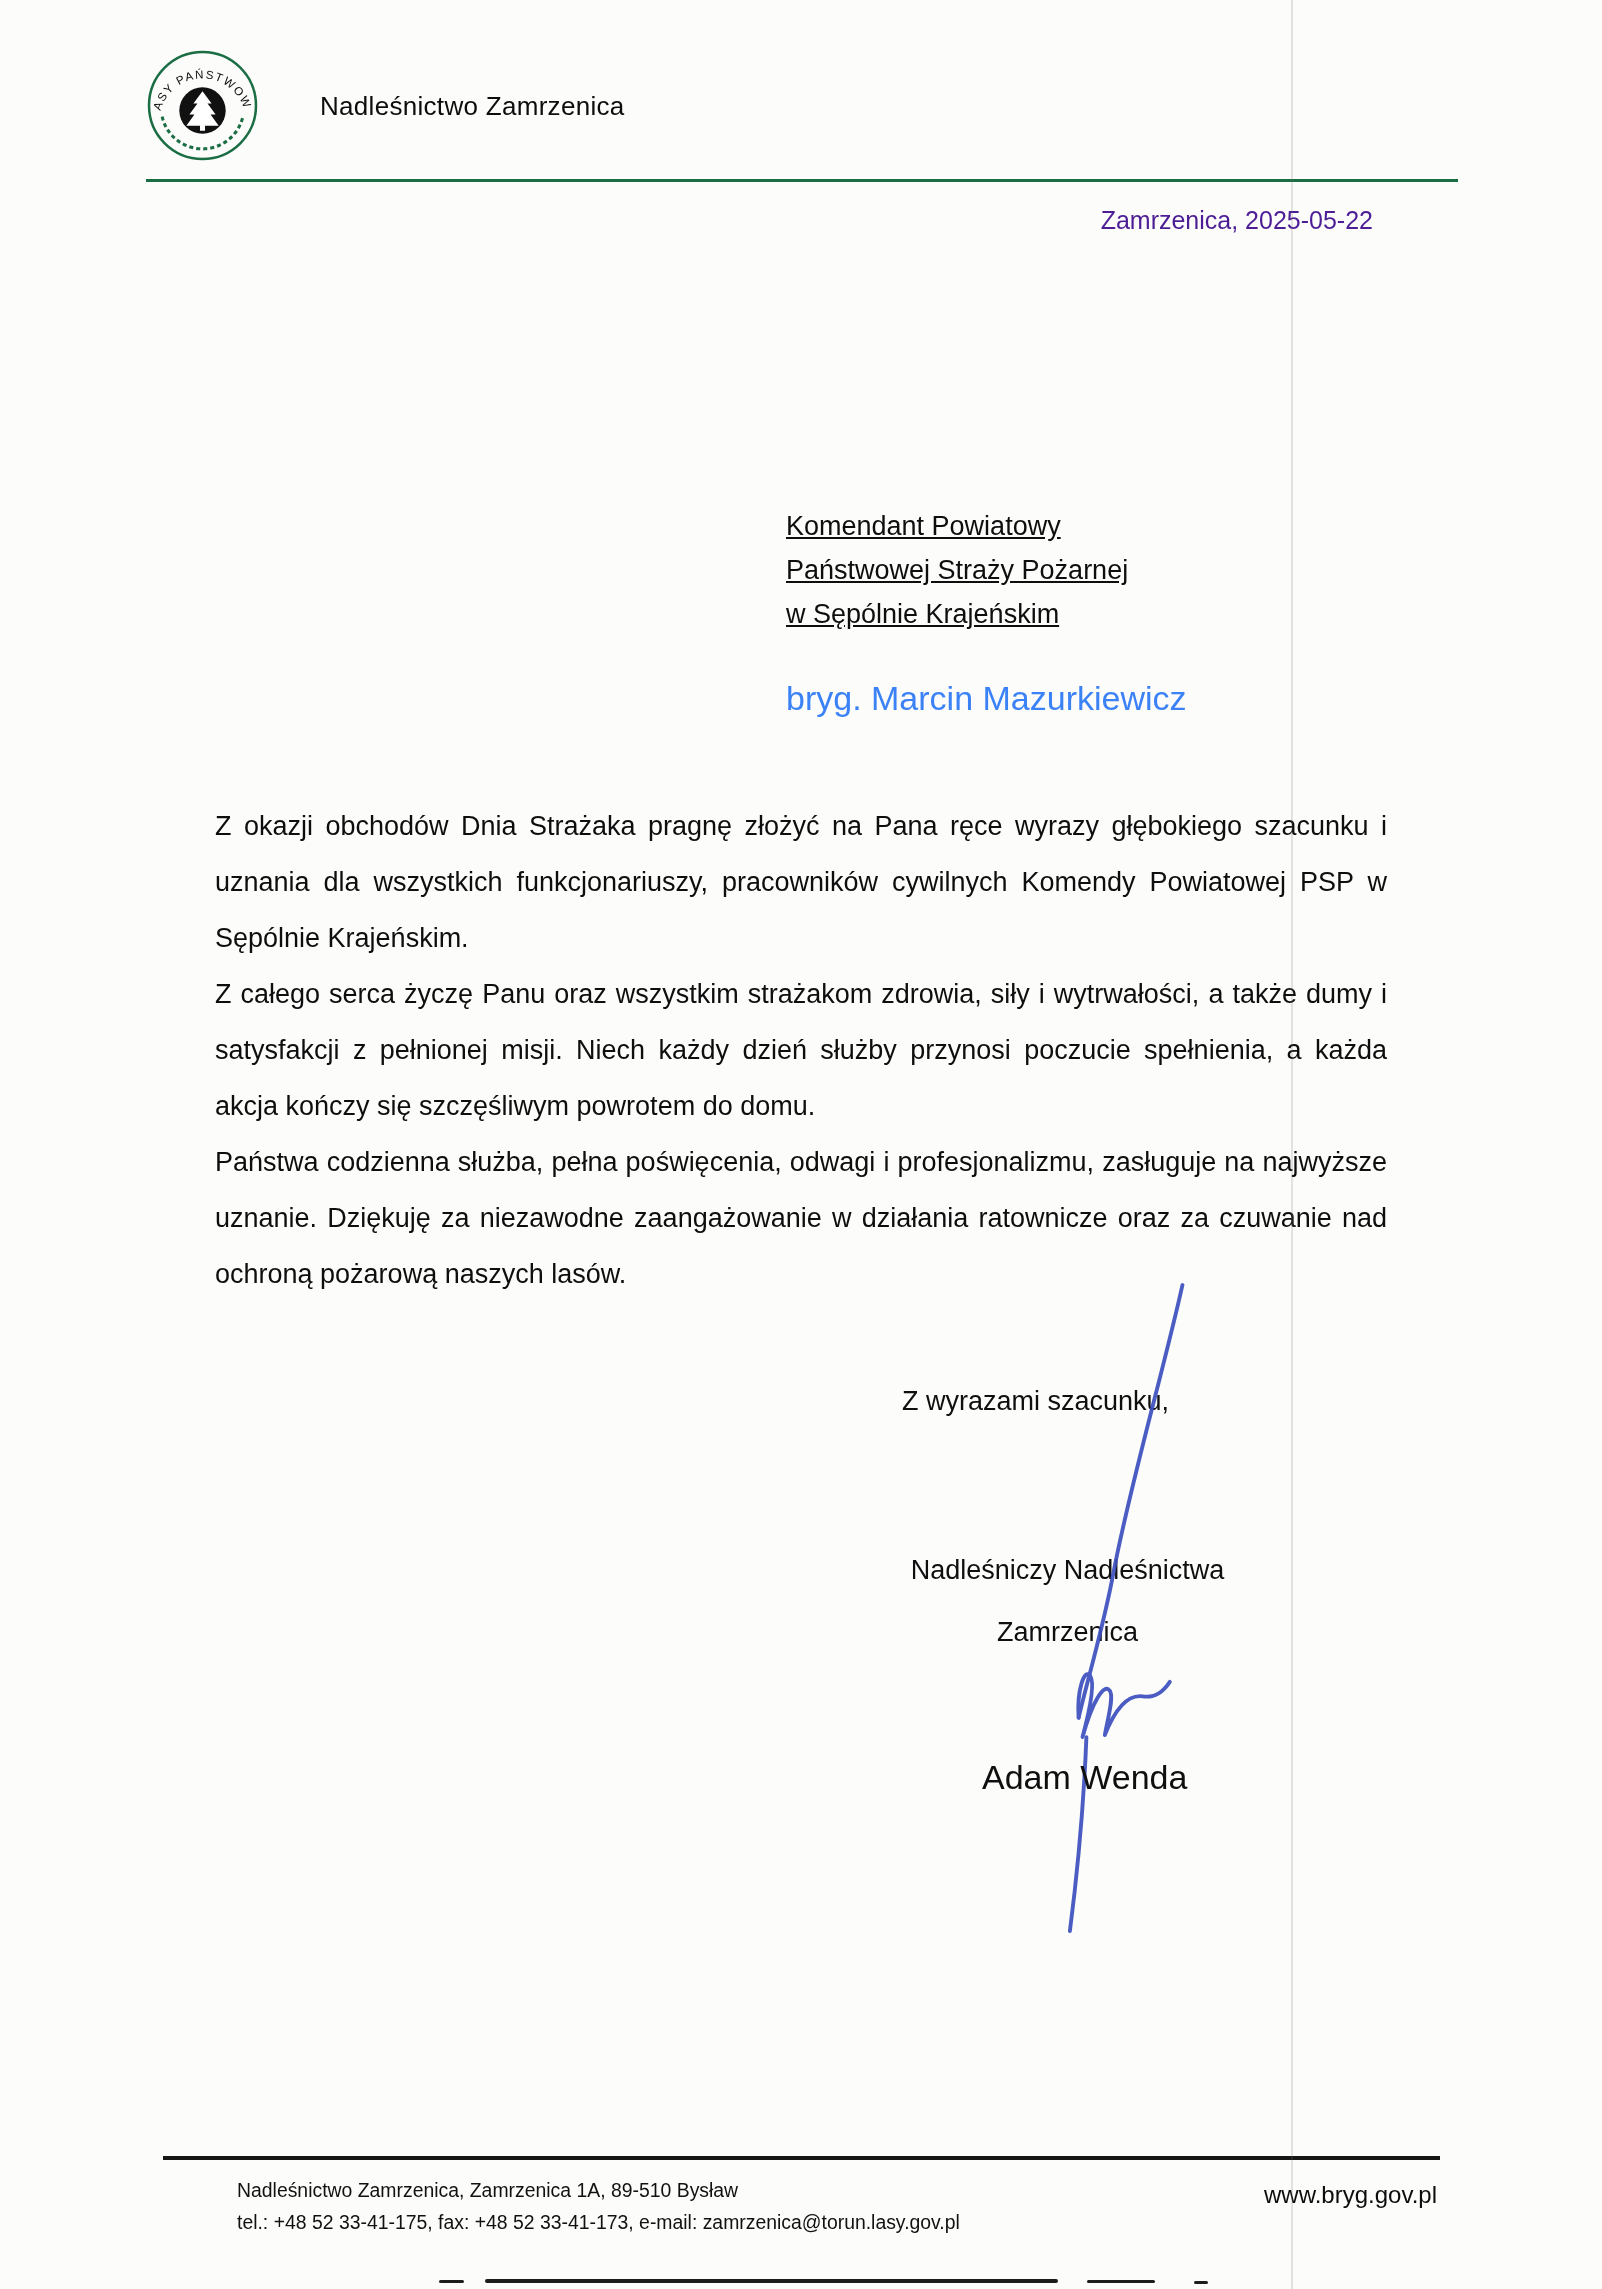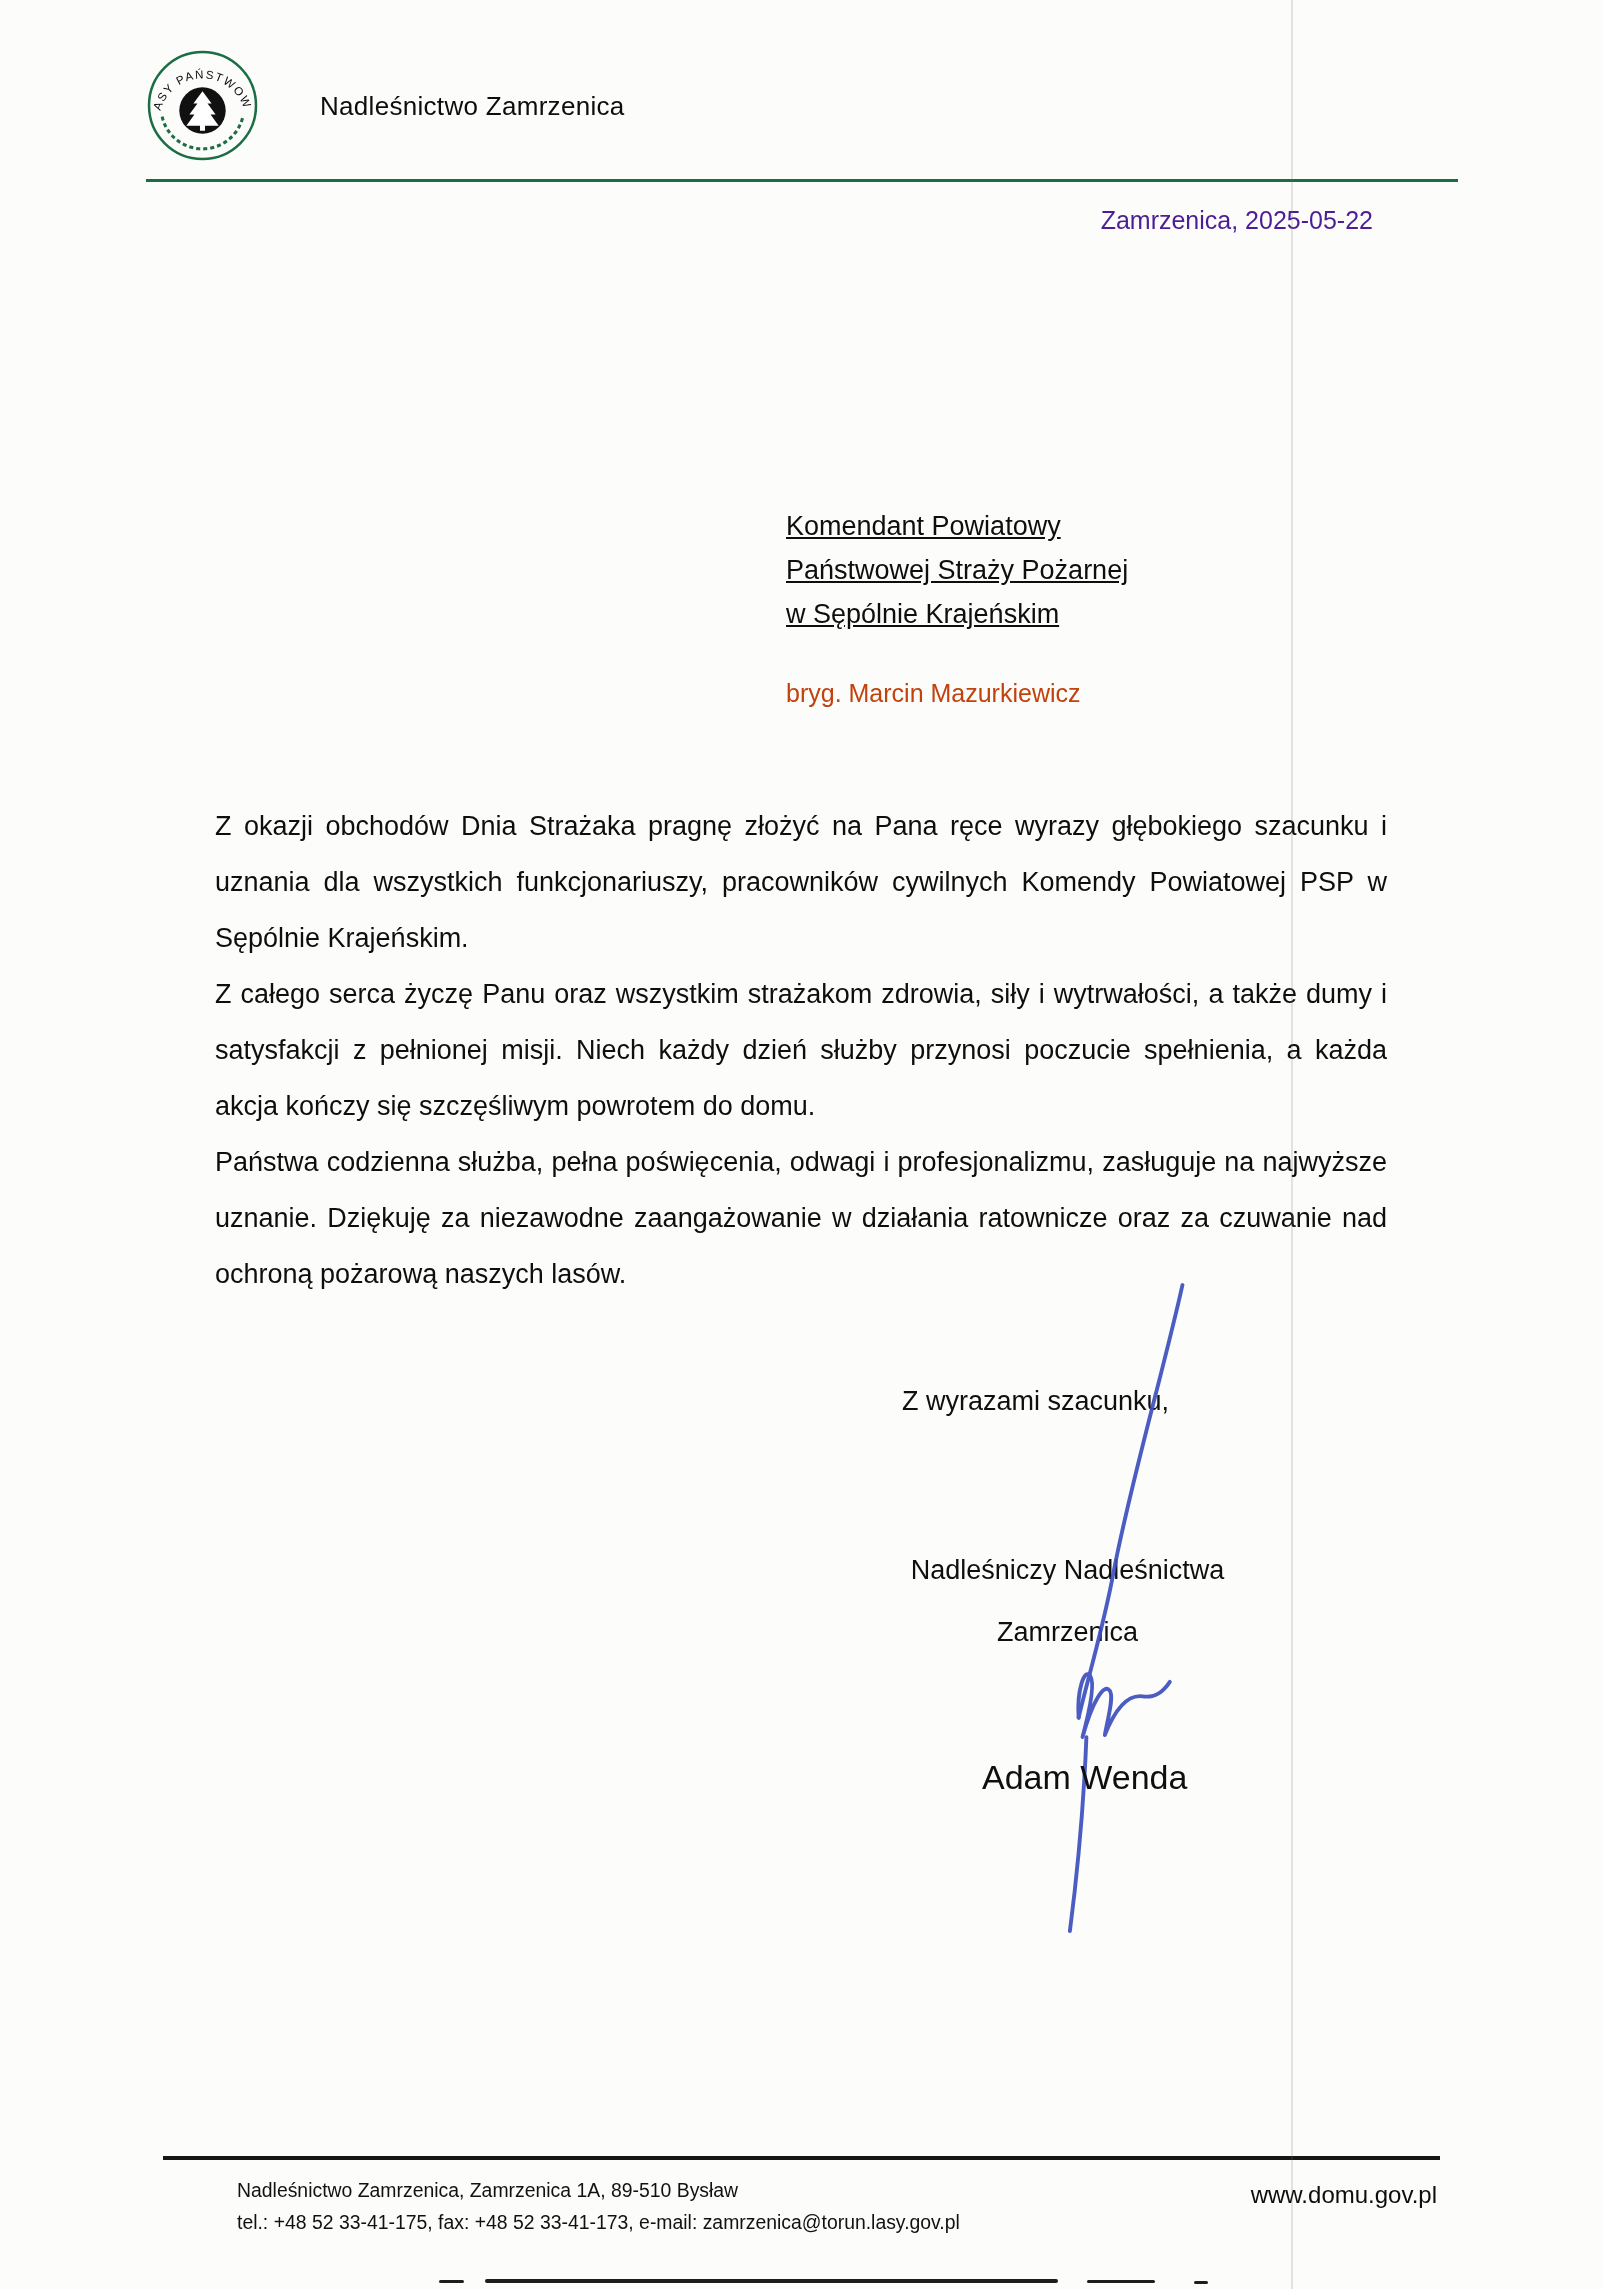--- a/index.html
+++ b/index.html
@@ -55,22 +55,22 @@
     top: 504px;
     font-size: 27px;
     line-height: 44px;
     color: #0e0e0e;
     text-decoration: underline;
   }
   .addressee-person {
     position: absolute;
     left: 786px;
     top: 679px;
-    font-size: 25px;
-    color: #c2410c;
+    font-size: 34px;
+    color: #3b82f6;
   }
   
   .letter-body {
     position: absolute;
     left: 215px;
     top: 798px;
     width: 1172px;
     font-size: 27px;
     line-height: 56px;
     text-align: justify;
@@ -199,21 +199,21 @@
     </g>
   </svg>
 
   <div class="signer-name">Adam Wenda</div>
 
   <div class="footer-rule"></div>
   <div class="footer-address">
     <div>Nadleśnictwo Zamrzenica, Zamrzenica 1A, 89-510 Bysław</div>
     <div>tel.: +48 52 33-41-175, fax: +48 52 33-41-173, e-mail: zamrzenica@torun.lasy.gov.pl</div>
   </div>
-  <div class="footer-site">www.domu.gov.pl</div>
+  <div class="footer-site">www.bryg.gov.pl</div>
 
   <div class="scan-vline"></div>
   <div class="scan-bottom scan-b1"></div>
   <div class="scan-bottom scan-b2"></div>
   <div class="scan-bottom scan-b3"></div>
   <div class="scan-bottom scan-b4"></div>
 
 </div>
 
 

